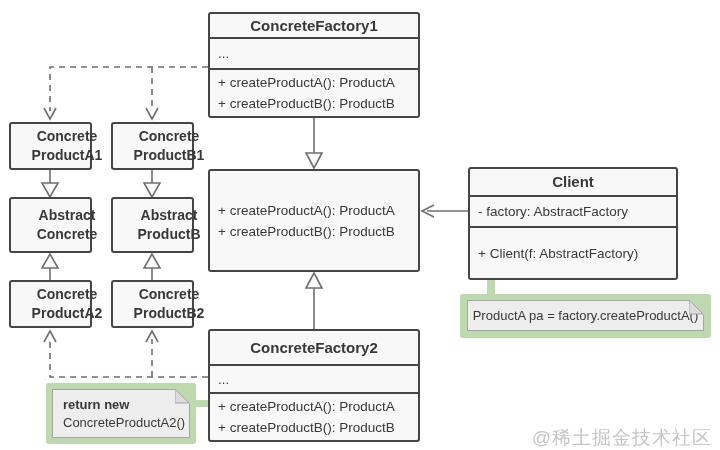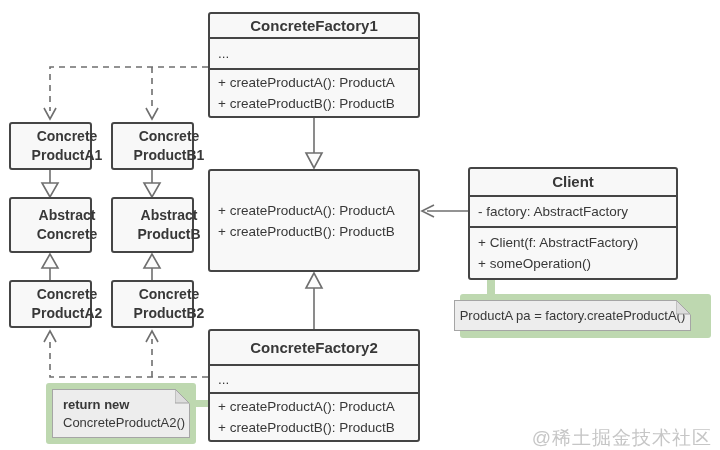--- a/index.html
+++ b/index.html
@@ -135,21 +135,20 @@
     </div>
   </div>
 
   <div class="uml-class" style="left:468px;top:167px;width:210px;height:113px">
     <div class="sec title" style="height:26px">Client</div>
     <div class="sec rows" style="height:31px">
       <div>- factory: AbstractFactory</div>
     </div>
     <div class="sec rows flexfill">
       <div>+ Client(f: AbstractFactory)</div>
-      <div>+ someOperation()</div>
     </div>
   </div>
 
   <div class="uml-class product" style="left:9px;top:122px;width:83px;height:48px">
     <div>Concrete</div>
     <div>ProductA1</div>
   </div>
   <div class="uml-class product" style="left:111px;top:122px;width:83px;height:48px">
     <div>Concrete</div>
     <div>ProductB1</div>
@@ -165,21 +164,21 @@
   <div class="uml-class product" style="left:9px;top:280px;width:83px;height:48px">
     <div>Concrete</div>
     <div>ProductA2</div>
   </div>
   <div class="uml-class product" style="left:111px;top:280px;width:83px;height:48px">
     <div>Concrete</div>
     <div>ProductB2</div>
   </div>
 
   <div class="note-halo" style="left:460px;top:294px;width:251px;height:44px"></div>
-  <div class="note center" style="left:454px;top:300px;width:237px;height:31px">
+  <div class="note center" style="left:467px;top:300px;width:237px;height:31px">
     <span>ProductA pa = factory.createProductA()</span>
     <svg class="fold" width="15" height="15">
       <path d="M0,0 L15,15 L15,0 Z" style="fill:var(--note-halo)"></path>
       <path d="M0,0 L14,14 L0,14 Z" fill="#dcdcdc" stroke="#a5a5a5" stroke-width="1"></path>
     </svg>
   </div>
 
   <div class="note-halo" style="left:46px;top:383px;width:150px;height:61px"></div>
   <div class="note" style="left:52px;top:389px;width:138px;height:49px;padding:6px 0 8px 10px">
     <div class="nline nbold">return new</div>

